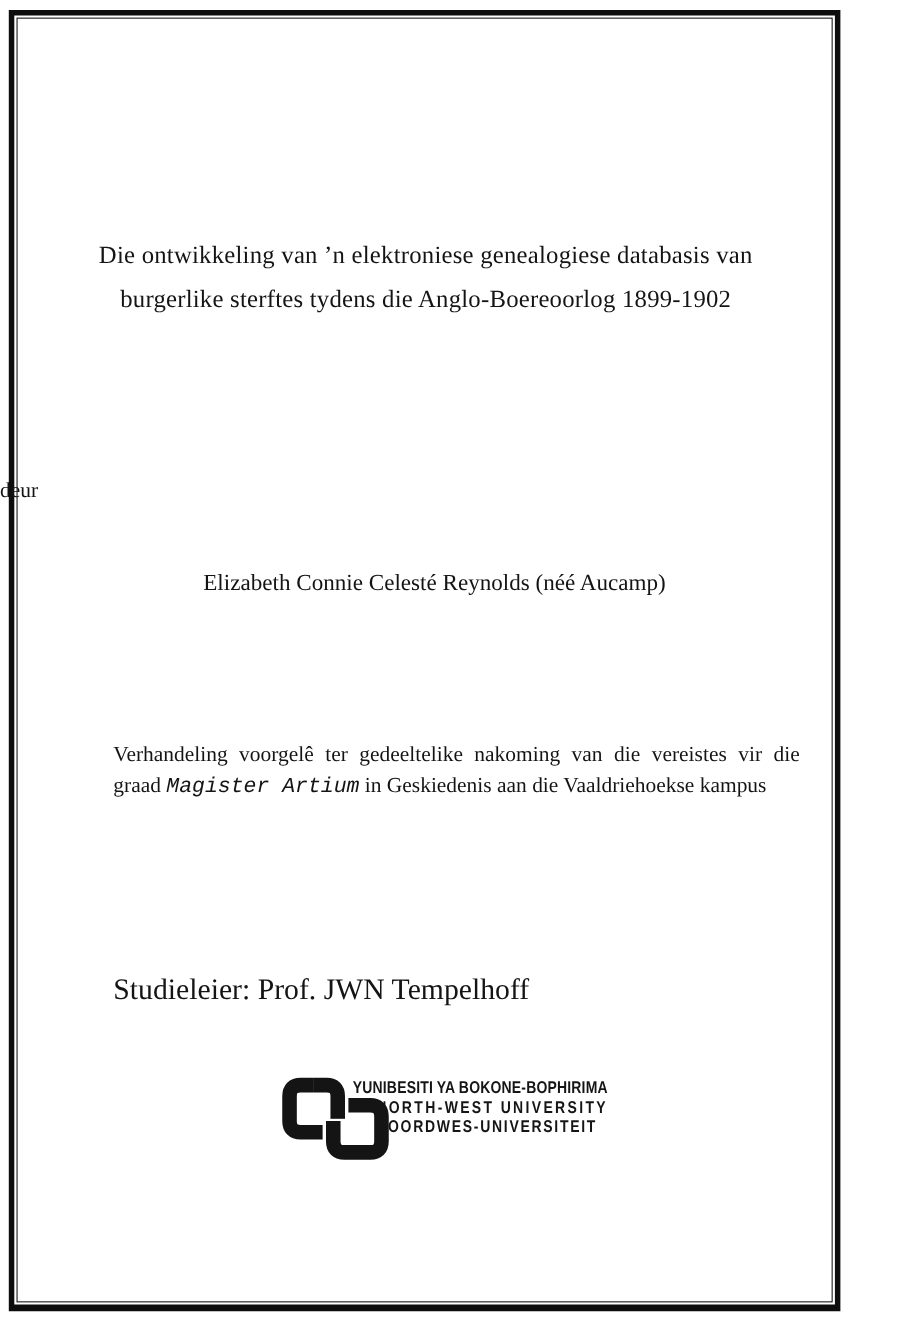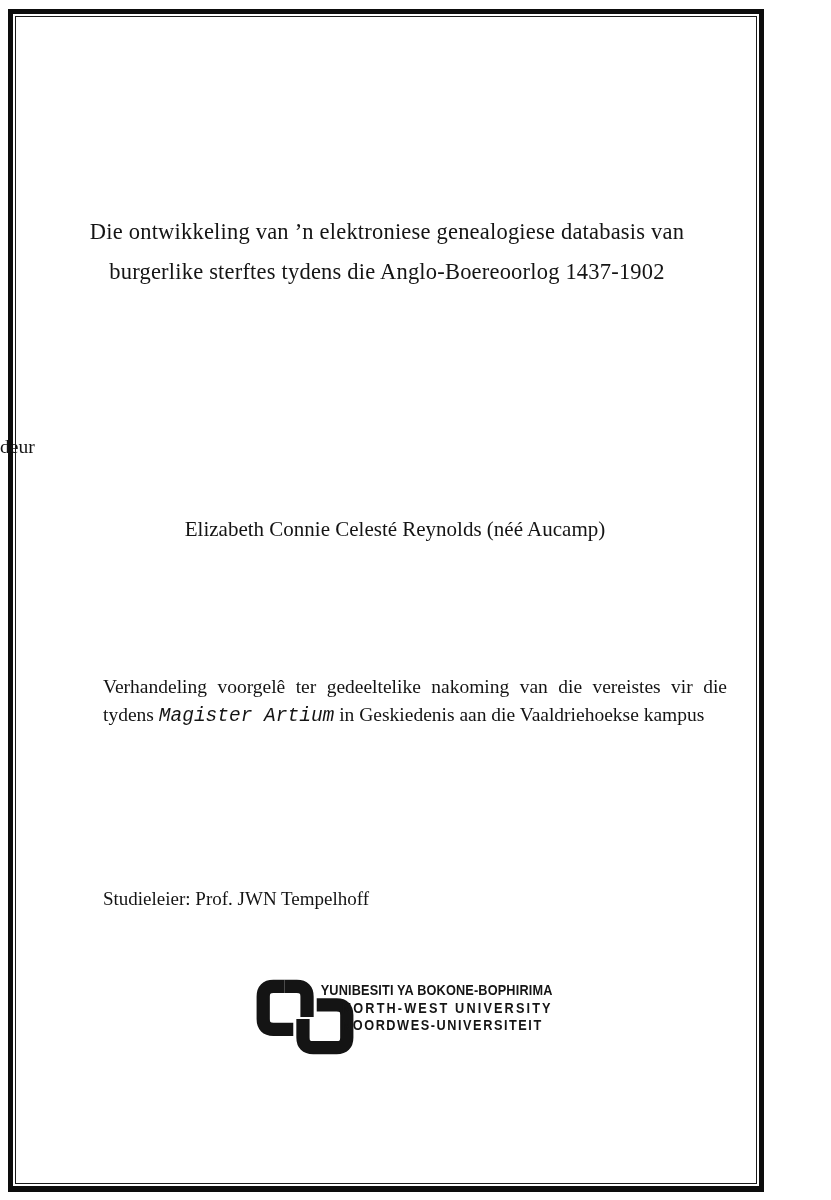--- a/index.html
+++ b/index.html
@@ -59,21 +59,21 @@
   .sub-justify {
     text-align: justify;
     text-align-last: justify;
     margin-top: 12px;
   }
   .submission em { font-style: italic; font-family: Liberation Mono, monospace; }
 
   .supervisor {
     position: absolute;
     top: 885px; left: 103px;
-    font-size: 19px;
+    font-size: 27px;
     line-height: 28px;
   }
 
   .logo { position: absolute; left: 256px; top: 979px; }
   .logo-mark { position: absolute; left: -4px; top: -7px; }
   .logo-text {
     position: absolute;
     left: 86px; top: 2px;
     font-family: "Liberation Sans", "DejaVu Sans", sans-serif;
     font-size: 15.5px;
@@ -92,30 +92,30 @@
 <body>
 
 <div class="page">
 
   <div class="frame-outer">
     <div class="frame-inner"></div>
   </div>
 
   <div class="title">
     <div class="title-line">Die ontwikkeling van ’n elektroniese genealogiese databasis van</div>
-    <div class="title-line">burgerlike sterftes tydens die Anglo-Boereoorlog 1437-1902</div>
+    <div class="title-line">burgerlike sterftes tydens die Anglo-Boereoorlog 1899-1902</div>
   </div>
 
   <div class="byline">deur</div>
 
   <div class="author">Elizabeth Connie Celesté Reynolds (néé Aucamp)</div>
 
   <div class="submission">
     <div class="sub-line sub-justify">Verhandeling voorgelê ter gedeeltelike nakoming van die vereistes vir die</div>
-    <div class="sub-line"><span>tydens </span><em>Magister Artium</em><span> in Geskiedenis aan die Vaaldriehoekse kampus</span></div>
+    <div class="sub-line"><span>graad </span><em>Magister Artium</em><span> in Geskiedenis aan die Vaaldriehoekse kampus</span></div>
   </div>
 
   <div class="supervisor">
     <div>Studieleier: Prof. JWN Tempelhoff</div>
   </div>
 
   <div class="logo">
     <svg class="logo-mark" viewBox="0 0 104 84" width="106" height="86" aria-hidden="true">
 
       <path d="M 50 56 H 21 Q 11 56 11 46 V 24 Q 11 14 21 14 H 44 Q 54 14 54 24 V 44" fill="none" stroke="#141414" stroke-width="13"></path>

